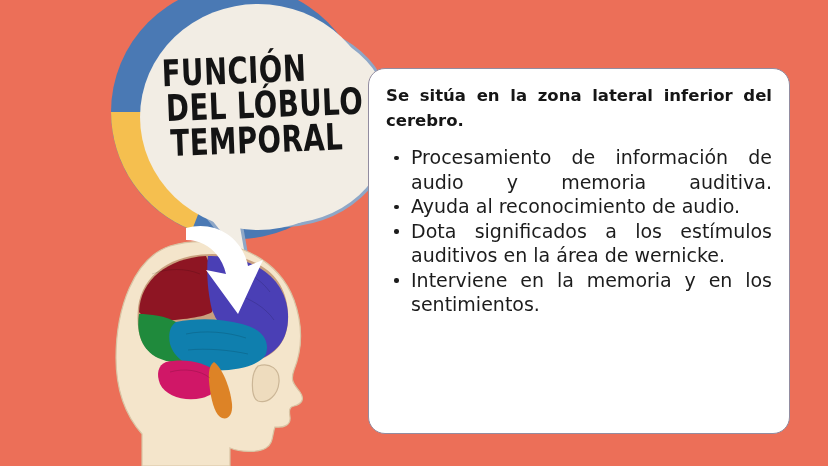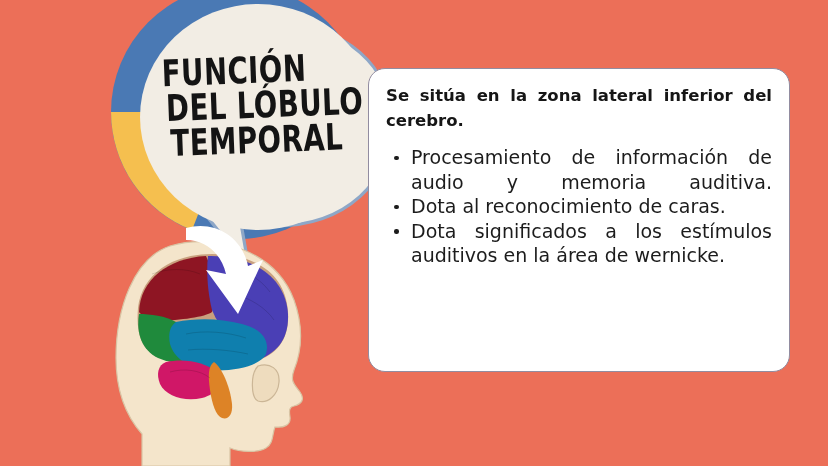--- a/index.html
+++ b/index.html
@@ -48,21 +48,21 @@
   }
   .title-line.l2 { margin-left: 3px; }
   .title-line.l3 { margin-left: 6px; }
 
   
   .info-card {
     position: absolute;
     left: 368px;
     top: 68px;
     width: 422px;
-    height: 304px;
+    height: 366px;
     box-sizing: border-box;
     background: #ffffff;
     border: 1.5px solid #928ca0;
     border-radius: 17px;
     padding: 14px 17px 10px 17px;
     z-index: 8;
   }
   .card-heading {
     font-family: "DejaVu Sans", sans-serif;
     font-weight: 700;
@@ -214,18 +214,19 @@
              L70 92
              L38 48
              L58 52
              C53 30 36 18 18 18 Z" fill="#ffffff"></path>
   </svg>
 
   <div class="info-card">
     <p class="card-heading">Se sitúa en la zona lateral inferior del cerebro.</p>
     <ul class="bullet-list">
       <li class="bullet-item justified">Procesamiento de información de audio y memoria auditiva.</li>
-      <li class="bullet-item">Dota al reconocimiento de caras.</li>
+      <li class="bullet-item">Ayuda al reconocimiento de audio.</li>
       <li class="bullet-item">Dota significados a los estímulos auditivos en la área de wernicke.</li>
+      <li class="bullet-item justified">Interviene en la memoria y en los sentimientos.</li>
     </ul>
   </div>
 
 </div>
 
 </body></html>

